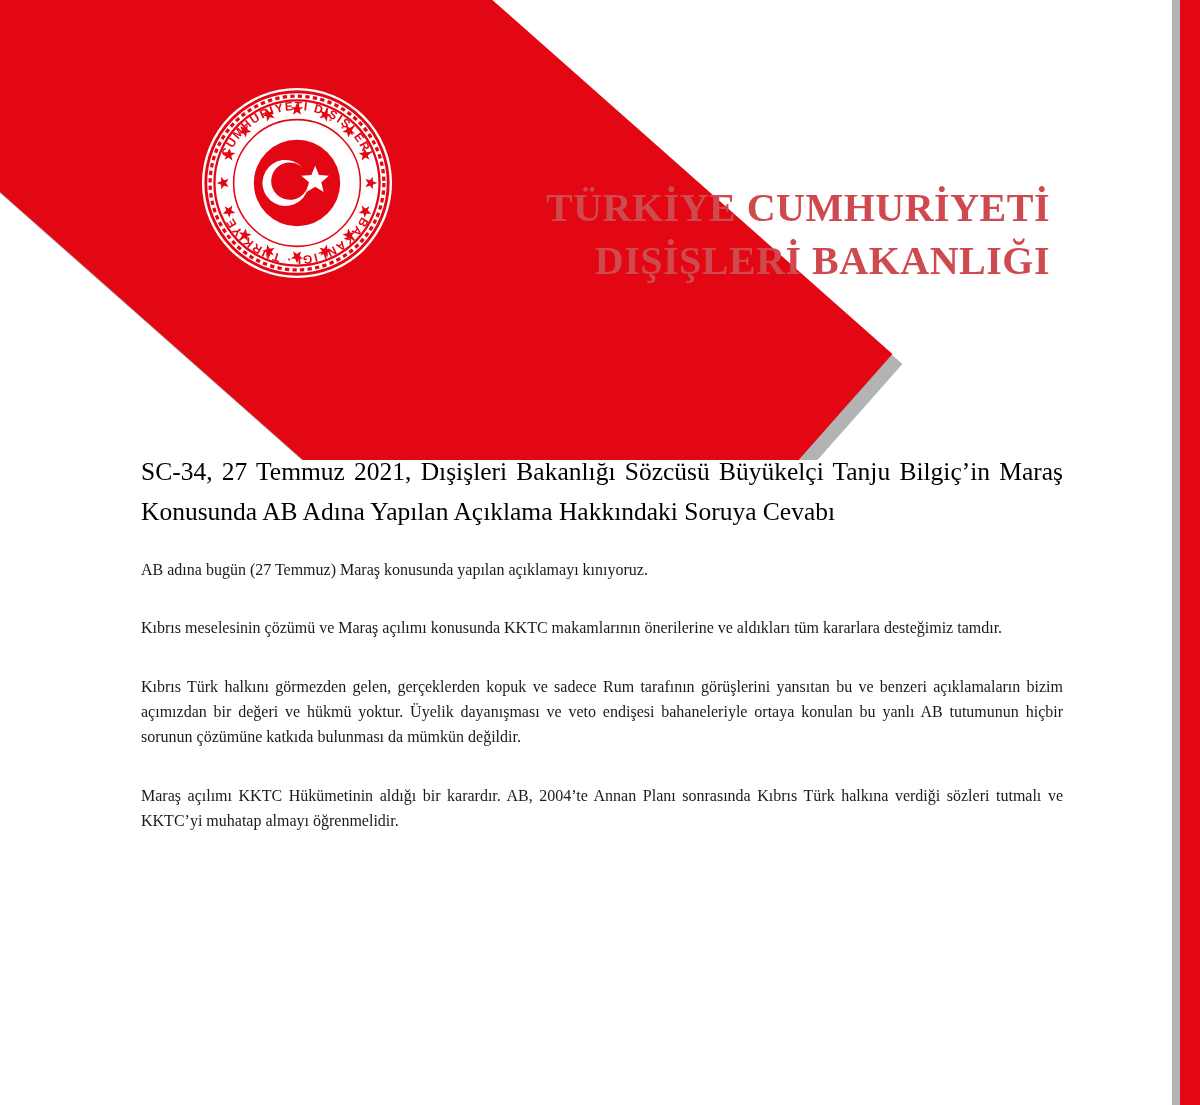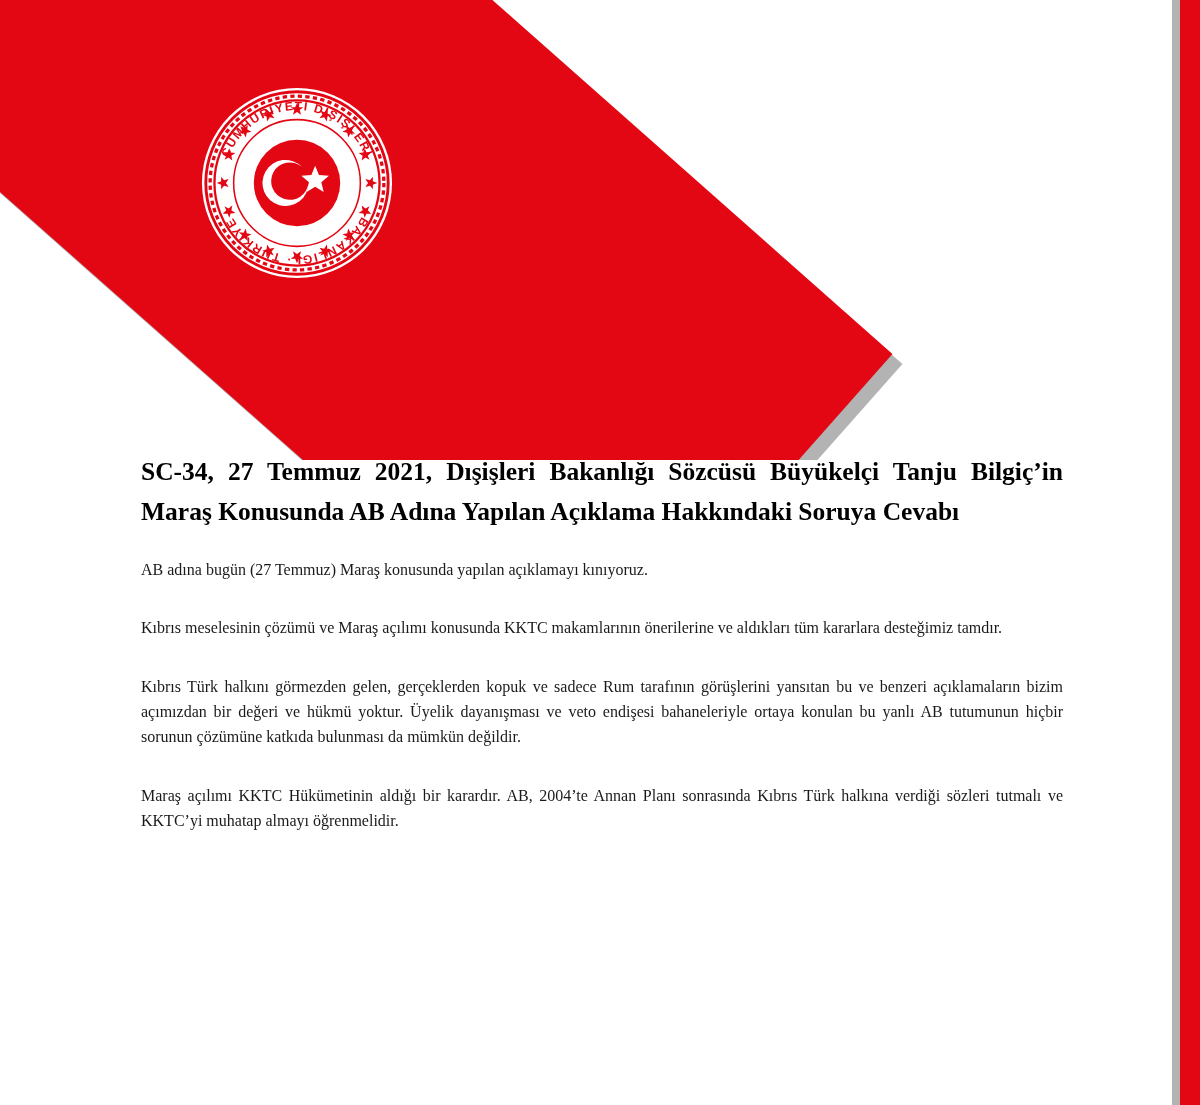--- a/index.html
+++ b/index.html
@@ -93,21 +93,21 @@
 
   
   .body-area {
     position: absolute;
     left: 141px;
     top: 452px;
     width: 922px;
   }
   .doc-title {
     font-family: "Liberation Serif", "DejaVu Serif", serif;
-    font-weight: bold;
+    font-weight: normal;
     font-size: 25.5px;
     line-height: 1.56;
     color: #000000;
     text-align: justify;
     text-justify: inter-word;
     margin: 0 0 26px 0;
   }
   p.para {
     font-family: "Liberation Serif", "DejaVu Serif", serif;
     font-size: 16px;
@@ -208,20 +208,24 @@
           <textPath href="#ringBot" startOffset="50%" text-anchor="middle">BAKANLIĞI  ·  TÜRKİYE</textPath>
         </text>
       </g>
 
       <circle cx="100" cy="100" r="45" fill="#e30613"></circle>
       <path d="M112,100 a24,24 0 1 1 -7,-17 a19.5,19.5 0 1 0 7,17 Z" fill="#ffffff"></path>
       <path d="M118,100 l4.6,-11.3 l4.6,11.3 l12.1,0.9 l-9.2,7.9 l2.8,11.8 l-10.3,-6.4 l-10.3,6.4 l2.8,-11.8 l-9.2,-7.9 Z" fill="#ffffff" transform="translate(-2,-8) scale(0.86) translate(18,16)"></path>
     </svg>
   </div>
 
+  <div class="ministry-title">
+    <span class="line">TÜRKİYE CUMHURİYETİ</span>
+    <span class="line">DIŞİŞLERİ BAKANLIĞI</span>
+  </div>
 
   <div class="body-area">
     <h1 class="doc-title">SC-34, 27 Temmuz 2021, Dışişleri Bakanlığı Sözcüsü Büyükelçi Tanju Bilgiç’in Maraş Konusunda AB Adına Yapılan Açıklama Hakkındaki Soruya Cevabı</h1>
     <p class="para">AB adına bugün (27 Temmuz)  Maraş konusunda yapılan açıklamayı kınıyoruz.</p>
     <p class="para">Kıbrıs meselesinin çözümü ve Maraş açılımı konusunda KKTC makamlarının önerilerine ve aldıkları tüm kararlara desteğimiz tamdır.</p>
     <p class="para">Kıbrıs Türk halkını görmezden gelen, gerçeklerden kopuk ve sadece Rum tarafının görüşlerini yansıtan bu ve benzeri açıklamaların bizim açımızdan bir değeri ve hükmü yoktur. Üyelik dayanışması ve veto endişesi bahaneleriyle ortaya konulan bu yanlı AB tutumunun hiçbir sorunun çözümüne katkıda bulunması da mümkün değildir.</p>
     <p class="para">Maraş açılımı KKTC Hükümetinin aldığı bir karardır. AB,  2004’te Annan Planı sonrasında Kıbrıs Türk halkına verdiği sözleri tutmalı ve KKTC’yi muhatap almayı öğrenmelidir.</p>
   </div>
 
 </div>

